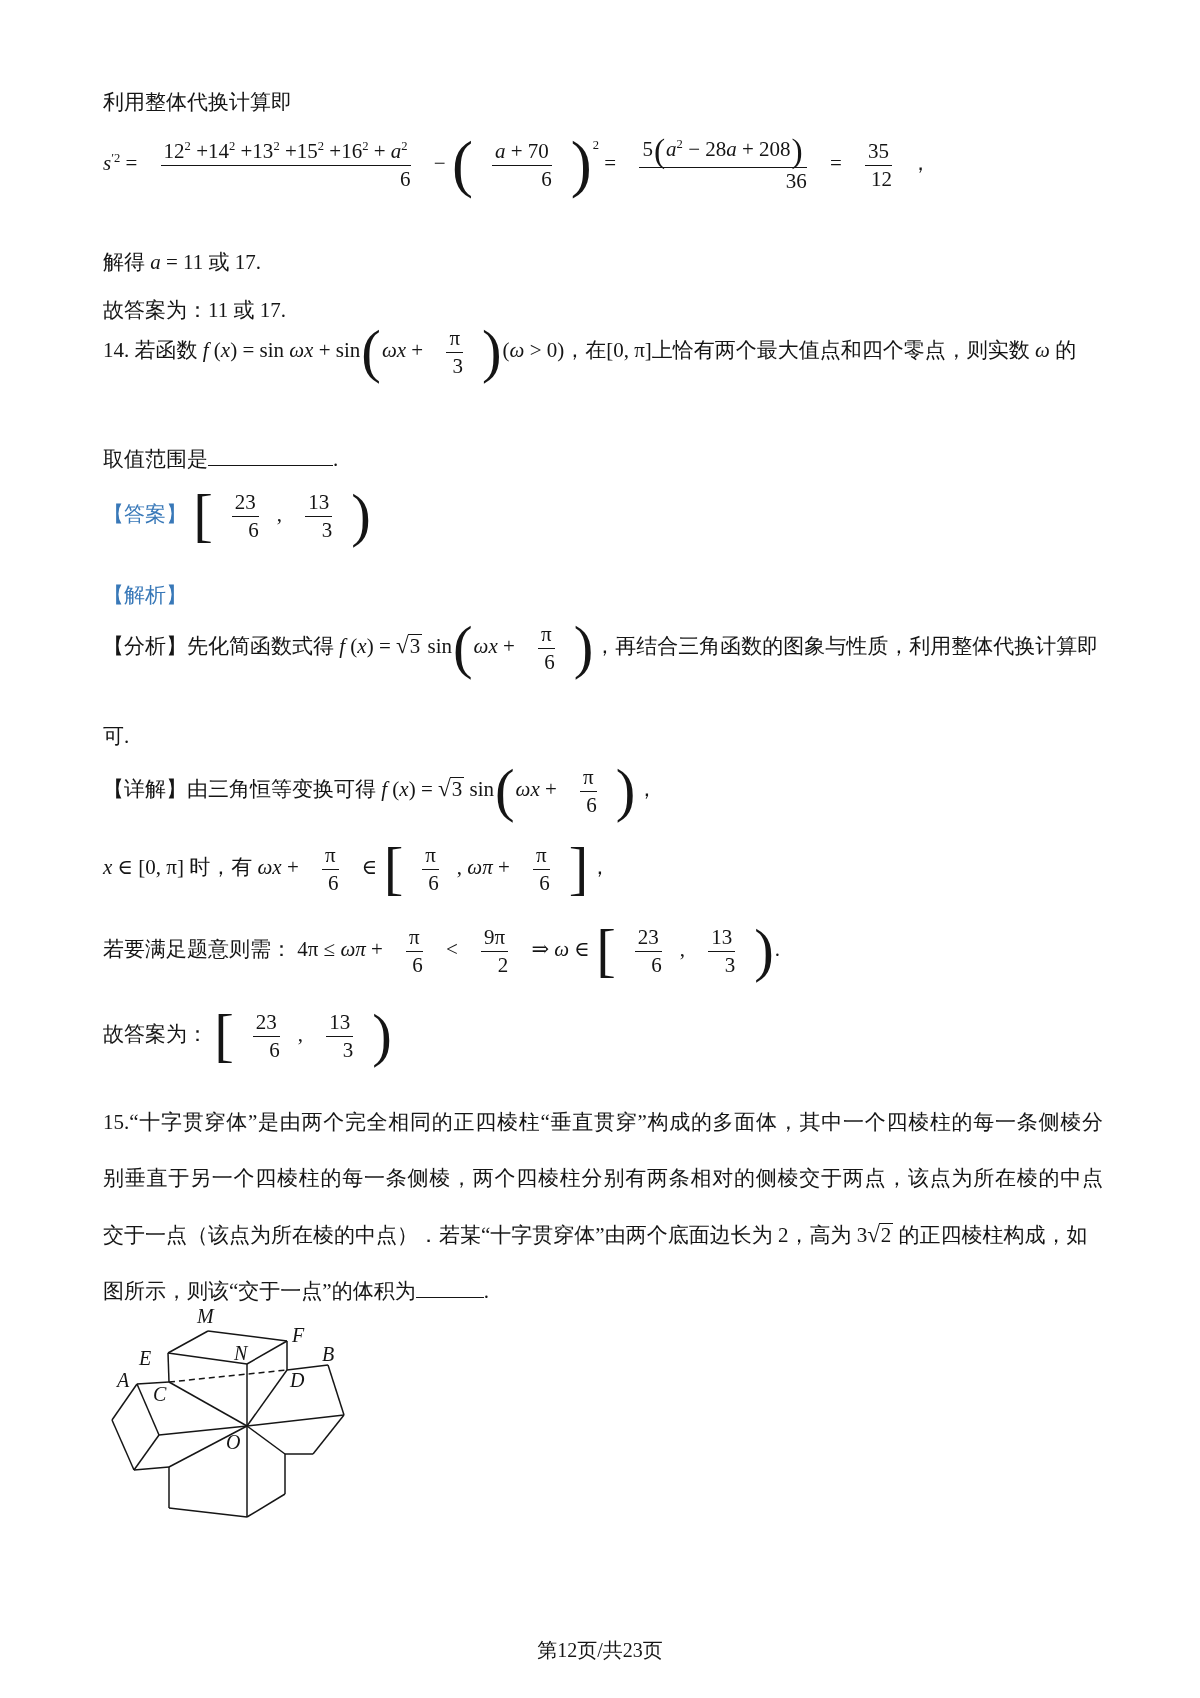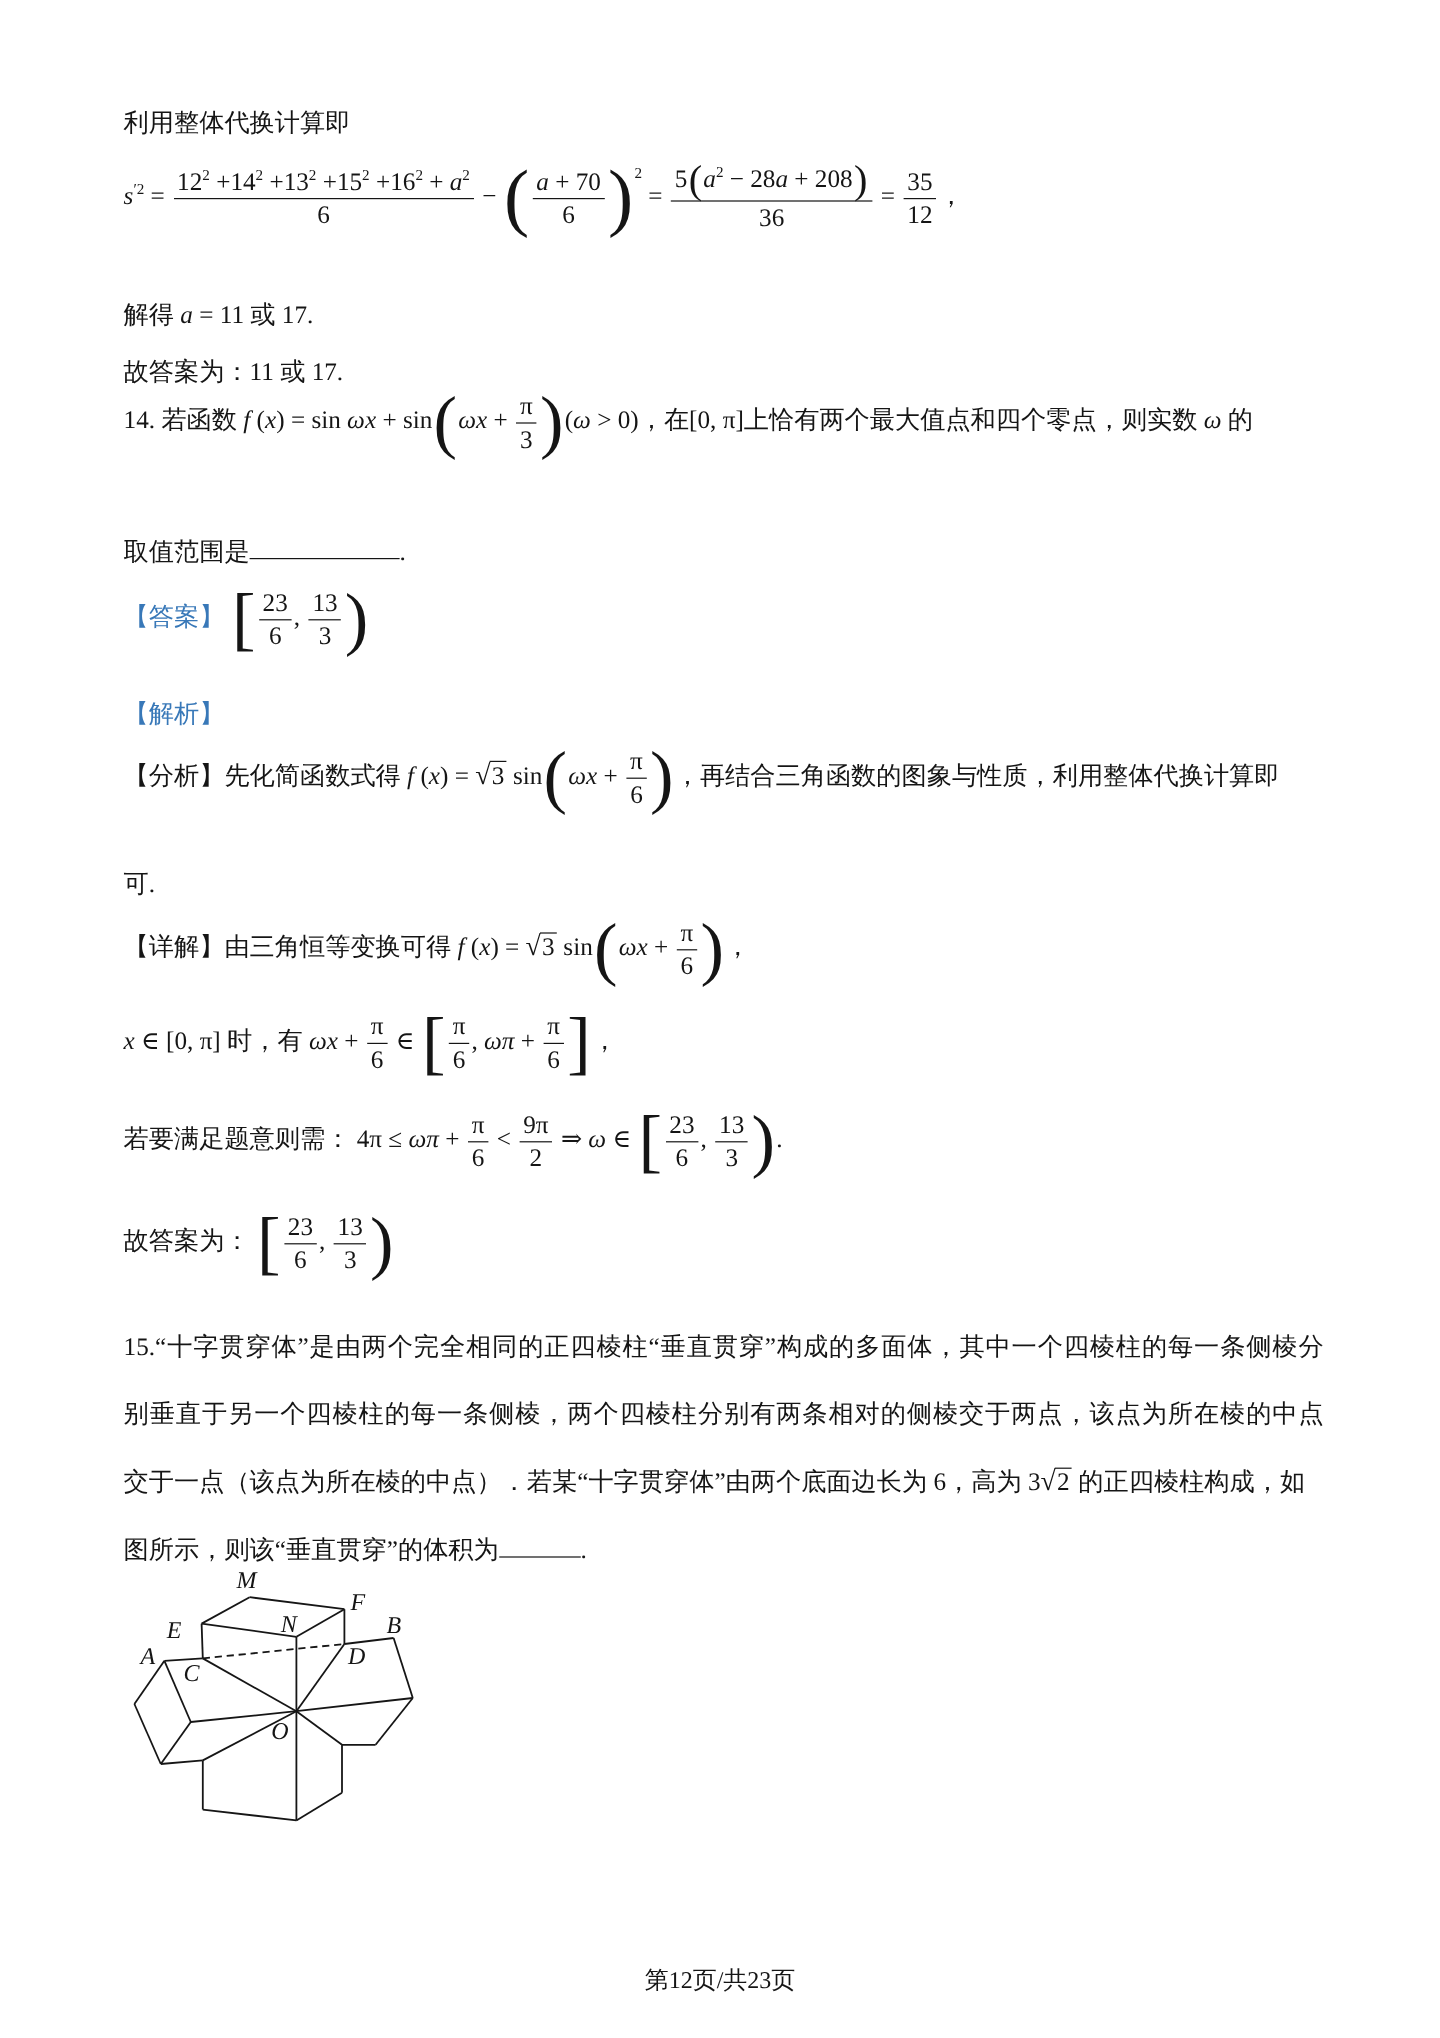--- a/index.html
+++ b/index.html
@@ -12,21 +12,21 @@
     position:absolute;left:103px;font-size:21px;line-height:1.4;
   }
   .nowrap{white-space:nowrap;}
   .plain{width:1000px;}
   .just{text-align:justify;text-align-last:justify;text-justify:inter-ideograph;}
   .tok{white-space:pre;}
   .it{font-style:italic;}
   .blue{color:#3878B8;text-align:right;}
   .sup{font-size:0.6em;vertical-align:0.65em;line-height:0;white-space:pre;}
   .hsup{vertical-align:1.7em;}
-  .frac{display:inline-block;vertical-align:middle;text-align:center;line-height:1.18;margin:0 2px;}
+  .frac{display:inline-block;vertical-align:middle;text-align:right;line-height:1.18;margin:0 18px;}
   .frac .fn{display:block;border-bottom:1.4px solid #151515;padding:0 3px 1px;}
   .frac .fd{display:block;padding-top:1px;}
   .bp{vertical-align:middle;line-height:0.85;font-weight:normal;margin:0 1px;display:inline-block;}
   .sqrt{white-space:nowrap;display:inline-block;}
   .sqrt .rs{font-size:1.1em;}
   .sqrt .rc{display:inline-block;border-top:1.5px solid #151515;line-height:1.05;padding:0 2px;margin-left:-1px;}
   .blank{display:inline-block;border-bottom:1.4px solid #151515;height:1.02em;vertical-align:baseline;}
   .figure-wrap{position:absolute;left:80px;top:1302px;width:290px;height:225px;}
   .figure-wrap svg{display:block;}
   .fig-label{font-family:"Liberation Serif","DejaVu Serif",serif;font-style:italic;font-size:20px;fill:#151515;}
@@ -47,22 +47,22 @@
 <div class="para nowrap" style="top:490px"><span class="tok blue">【答案】</span><span class="tok"> </span><span class="bp" style="font-size: 2.8em;">[</span><span class="frac"><span class="fn"><span class="tok">23</span></span><span class="fd"><span class="tok">6</span></span></span><span class="tok">, </span><span class="frac"><span class="fn"><span class="tok">13</span></span><span class="fd"><span class="tok">3</span></span></span><span class="bp" style="font-size: 2.8em;">)</span></div>
 <div class="para" style="top:581px"><span class="tok blue">【解析】</span></div>
 <div class="para nowrap" style="top:622px"><span class="tok">【分析】先化简函数式得 </span><span class="tok it">f</span><span class="tok"> (</span><span class="tok it">x</span><span class="tok">) = </span><span class="sqrt"><span class="rs">√</span><span class="rc">3</span></span><span class="tok"> sin</span><span class="bp" style="font-size: 2.8em;">(</span><span class="tok it">ωx</span><span class="tok"> + </span><span class="frac"><span class="fn"><span class="tok">π</span></span><span class="fd"><span class="tok">6</span></span></span><span class="bp" style="font-size: 2.8em;">)</span><span class="tok">，再结合三角函数的图象与性质，利用整体代换计算即</span></div>
 <div class="para" style="top:722px"><span class="tok">可.</span></div>
 <div class="para nowrap" style="top:765px"><span class="tok">【详解】由三角恒等变换可得 </span><span class="tok it">f</span><span class="tok"> (</span><span class="tok it">x</span><span class="tok">) = </span><span class="sqrt"><span class="rs">√</span><span class="rc">3</span></span><span class="tok"> sin</span><span class="bp" style="font-size: 2.8em;">(</span><span class="tok it">ωx</span><span class="tok"> + </span><span class="frac"><span class="fn"><span class="tok">π</span></span><span class="fd"><span class="tok">6</span></span></span><span class="bp" style="font-size: 2.8em;">)</span><span class="tok">，</span></div>
 <div class="para nowrap" style="top:843px"><span class="tok it">x</span><span class="tok"> ∈ [0, π] 时，有 </span><span class="tok it">ωx</span><span class="tok"> + </span><span class="frac"><span class="fn"><span class="tok">π</span></span><span class="fd"><span class="tok">6</span></span></span><span class="tok"> ∈ </span><span class="bp" style="font-size: 2.8em;">[</span><span class="frac"><span class="fn"><span class="tok">π</span></span><span class="fd"><span class="tok">6</span></span></span><span class="tok">, </span><span class="tok it">ωπ</span><span class="tok"> + </span><span class="frac"><span class="fn"><span class="tok">π</span></span><span class="fd"><span class="tok">6</span></span></span><span class="bp" style="font-size: 2.8em;">]</span><span class="tok">，</span></div>
 <div class="para nowrap" style="top:925px"><span class="tok">若要满足题意则需： 4π ≤ </span><span class="tok it">ωπ</span><span class="tok"> + </span><span class="frac"><span class="fn"><span class="tok">π</span></span><span class="fd"><span class="tok">6</span></span></span><span class="tok"> &lt; </span><span class="frac"><span class="fn"><span class="tok">9π</span></span><span class="fd"><span class="tok">2</span></span></span><span class="tok"> ⇒ </span><span class="tok it">ω</span><span class="tok"> ∈ </span><span class="bp" style="font-size: 2.8em;">[</span><span class="frac"><span class="fn"><span class="tok">23</span></span><span class="fd"><span class="tok">6</span></span></span><span class="tok">, </span><span class="frac"><span class="fn"><span class="tok">13</span></span><span class="fd"><span class="tok">3</span></span></span><span class="bp" style="font-size: 2.8em;">)</span><span class="tok">.</span></div>
 <div class="para nowrap" style="top:1010px"><span class="tok">故答案为： </span><span class="bp" style="font-size: 2.8em;">[</span><span class="frac"><span class="fn"><span class="tok">23</span></span><span class="fd"><span class="tok">6</span></span></span><span class="tok">, </span><span class="frac"><span class="fn"><span class="tok">13</span></span><span class="fd"><span class="tok">3</span></span></span><span class="bp" style="font-size: 2.8em;">)</span></div>
 <div class="para plain just" style="top:1108px">15.“十字贯穿体”是由两个完全相同的正四棱柱“垂直贯穿”构成的多面体，其中一个四棱柱的每一条侧棱分</div>
 <div class="para plain just" style="top:1164px">别垂直于另一个四棱柱的每一条侧棱，两个四棱柱分别有两条相对的侧棱交于两点，该点为所在棱的中点</div>
-<div class="para nowrap" style="top:1218px"><span class="tok">交于一点（该点为所在棱的中点）．若某“十字贯穿体”由两个底面边长为 6，高为 3</span><span class="sqrt"><span class="rs">√</span><span class="rc">2</span></span><span class="tok"> 的正四棱柱构成，如</span></div>
-<div class="para" style="top:1276px"><span class="tok">图所示，则该“垂直贯穿”的体积为</span><span class="blank" style="width: 68px;"></span><span class="tok">.</span></div>
+<div class="para nowrap" style="top:1218px"><span class="tok">交于一点（该点为所在棱的中点）．若某“十字贯穿体”由两个底面边长为 2，高为 3</span><span class="sqrt"><span class="rs">√</span><span class="rc">2</span></span><span class="tok"> 的正四棱柱构成，如</span></div>
+<div class="para" style="top:1276px"><span class="tok">图所示，则该“交于一点”的体积为</span><span class="blank" style="width: 68px;"></span><span class="tok">.</span></div>
 
 <div class="figure-wrap">
   <svg width="290" height="225" viewBox="0 0 290 225">
       <line x1="88" y1="51" x2="128" y2="29" stroke="#161616" stroke-width="1.5"></line>
       <line x1="128" y1="29" x2="207" y2="39" stroke="#161616" stroke-width="1.5"></line>
       <line x1="207" y1="39" x2="167" y2="62" stroke="#161616" stroke-width="1.5"></line>
       <line x1="167" y1="62" x2="88" y2="51" stroke="#161616" stroke-width="1.5"></line>
       <line x1="88" y1="51" x2="89" y2="80" stroke="#161616" stroke-width="1.5"></line>
       <line x1="207" y1="39" x2="207" y2="68" stroke="#161616" stroke-width="1.5"></line>
       <line x1="167" y1="62" x2="167" y2="215" stroke="#161616" stroke-width="1.5"></line>

